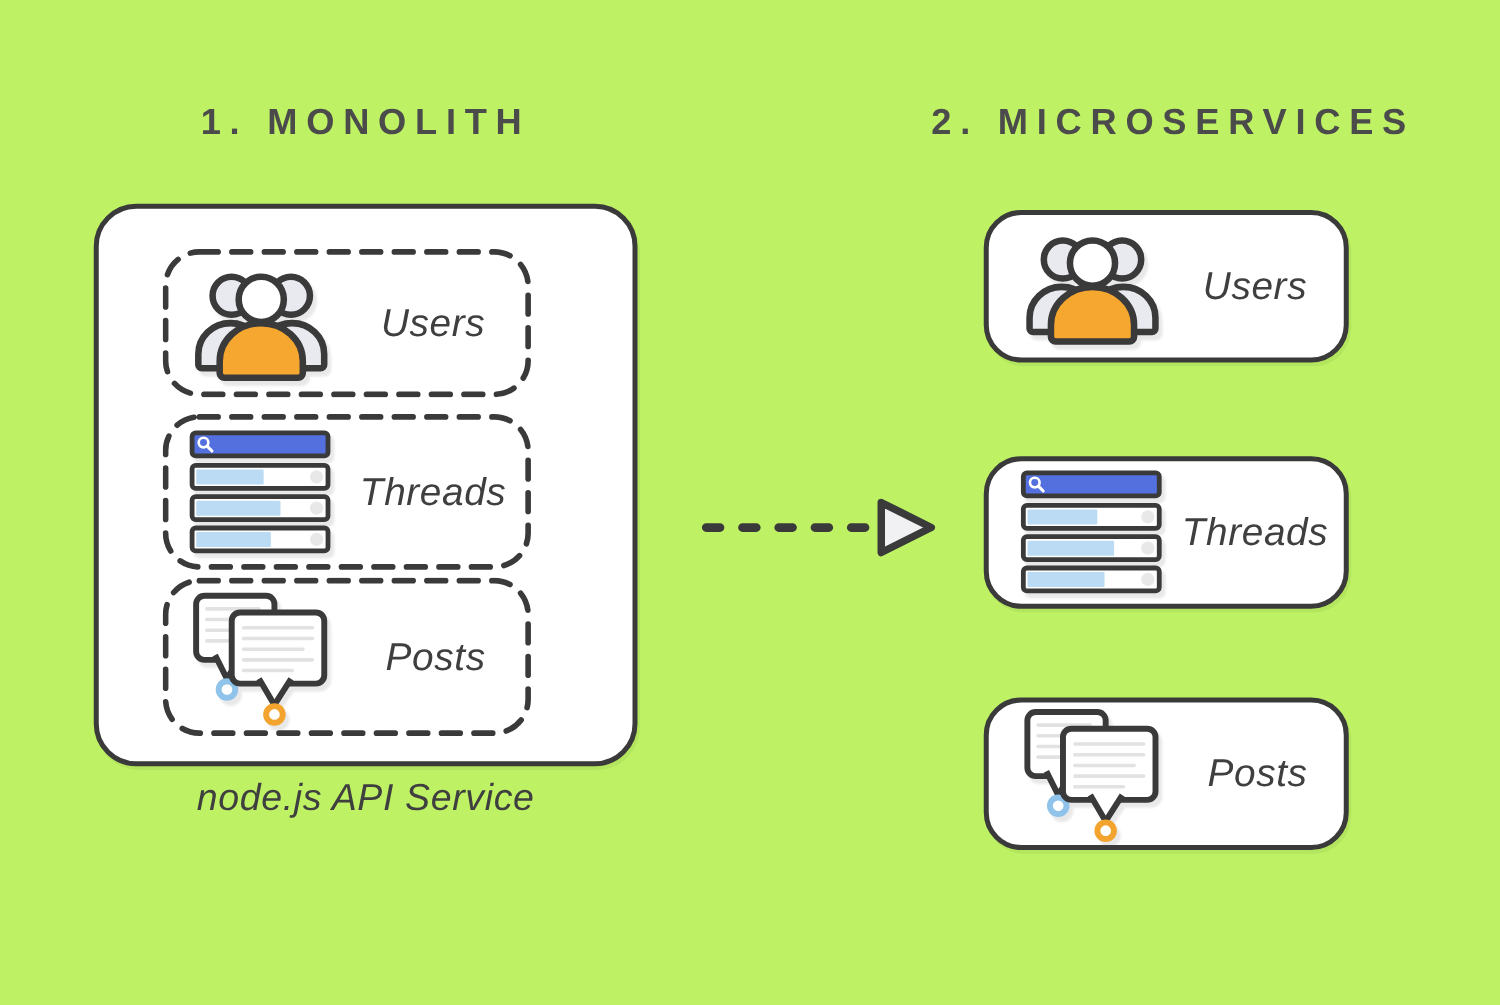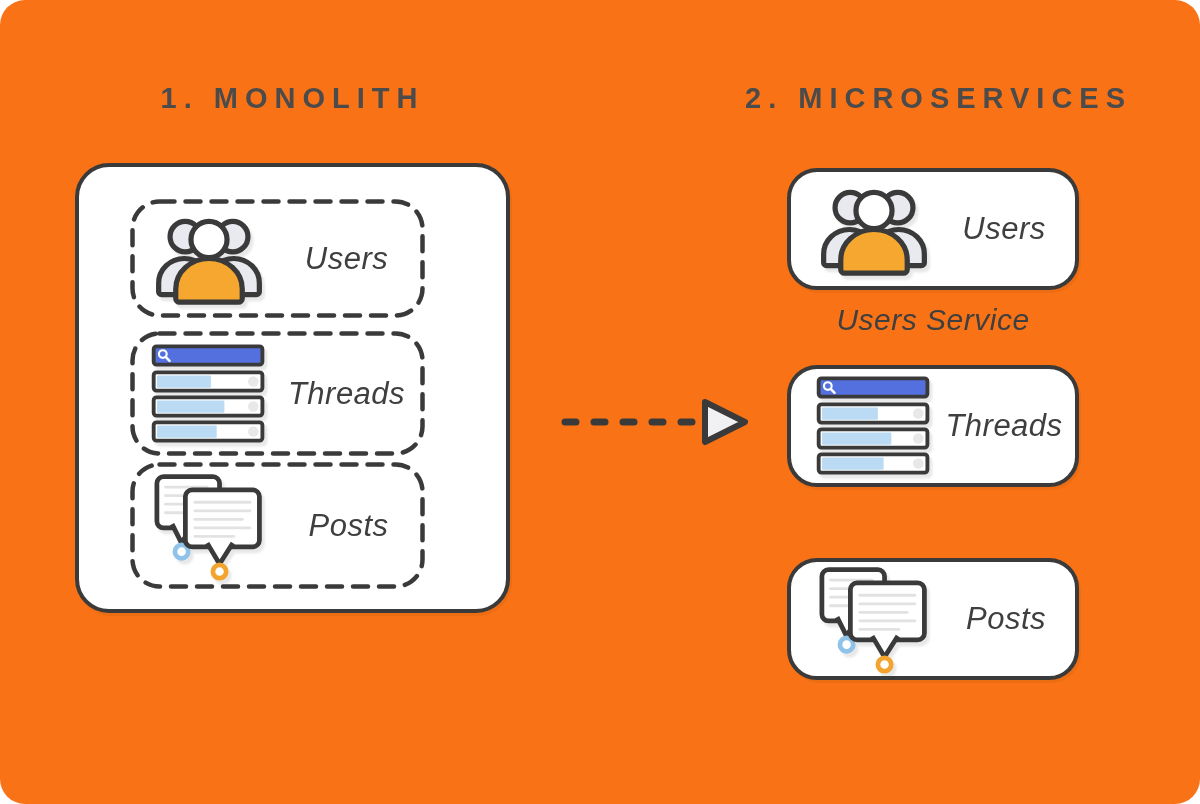--- a/index.html
+++ b/index.html
@@ -1,18 +1,18 @@
 <!DOCTYPE html>
 <html><head>
 <meta charset="utf-8">
 <style>
   html,body { margin:0; padding:0; background:#ffffff; }
   .canvas {
-    position:relative; width:1200px; height:804px; background:#f97316;
-    font-family:"Liberation Sans", sans-serif; overflow:hidden;border-radius:25px;
+    position:relative; width:1200px; height:804px; background:#bef264;
+    font-family:"Liberation Sans", sans-serif; overflow:hidden;
   }
   .col-title {
     position:absolute; top:82px; font-size:29px; font-weight:700;
     letter-spacing:7px; color:#4b4b4b; text-align:center; white-space:nowrap;
   }
   .col-title.left  { left:75px;  width:435px; }
   .col-title.right { left:745px; width:375px; }
 
   
   .monolith-box {
@@ -144,20 +144,21 @@
             </g>
             <path d="M60,77 L73,99 L87,77" fill="#ffffff" stroke="#3a3a3a" stroke-width="5" stroke-linejoin="round"></path>
             <circle cx="73" cy="107" r="7" fill="#ffffff" stroke="#f3a42f" stroke-width="5"></circle>
           </g>
         </svg>
       </span>
       <span class="label">Posts</span>
     </div>
   </div>
 
+  <div class="caption mono-caption">node.js API Service</div>
 
   <svg class="arrow-svg" width="200" height="56" viewBox="0 0 200 56">
     <line x1="8" y1="28" x2="140" y2="28" stroke="#3a3a3a" stroke-width="7" stroke-dasharray="11 18" stroke-linecap="round"></line>
     <path d="M148,8 L188,28 L148,48 Z" fill="#f1f1f3" stroke="#3a3a3a" stroke-width="6" stroke-linejoin="round"></path>
   </svg>
 
   <div class="service users">
     <div class="service-box">
       <span class="icon-wrap">
         <svg class="icon-shadow" width="118" height="95" viewBox="0 0 124 100">
@@ -166,21 +167,20 @@
             <circle cx="87" cy="27" r="16" fill="#e8eaef"></circle>
             <path d="M9,85 v-9 a27,26 0 0 1 54,0 v9 a3,3 0 0 1 -3,3 h-48 a3,3 0 0 1 -3,-3 z" fill="#e8eaef"></path>
             <path d="M61,85 v-9 a27,26 0 0 1 54,0 v9 a3,3 0 0 1 -3,3 h-48 a3,3 0 0 1 -3,-3 z" fill="#e8eaef"></path>
             <circle cx="62" cy="30" r="19" fill="#ffffff"></circle>
             <path d="M27,92 v-10 a35,32 0 0 1 70,0 v10 a4,4 0 0 1 -4,4 h-62 a4,4 0 0 1 -4,-4 z" fill="#f5a72f"></path>
           </g>
         </svg>
       </span>
       <span class="label">Users</span>
     </div>
-    <div class="caption service-caption">Users Service</div>
   </div>
 
   <div class="service threads">
     <div class="service-box">
       <span class="icon-wrap">
         <svg class="icon-shadow" width="118" height="102" viewBox="0 0 122 106">
           <g>
             <rect x="3.5" y="3.5" width="113" height="19" rx="3" fill="#5370de" stroke="#3a3a3a" stroke-width="4"></rect>
             <g fill="none" stroke="#ffffff">
               <circle cx="13" cy="11.5" r="4" stroke-width="2.2"></circle>

